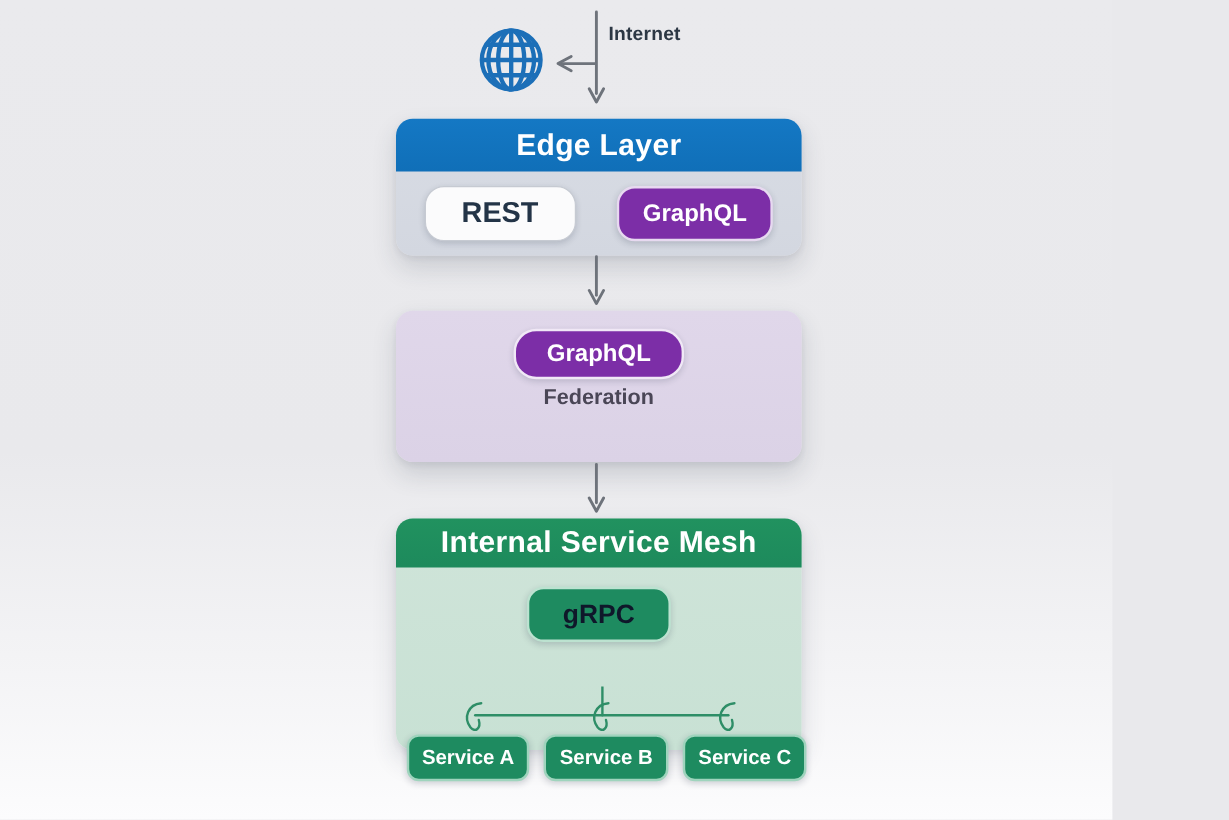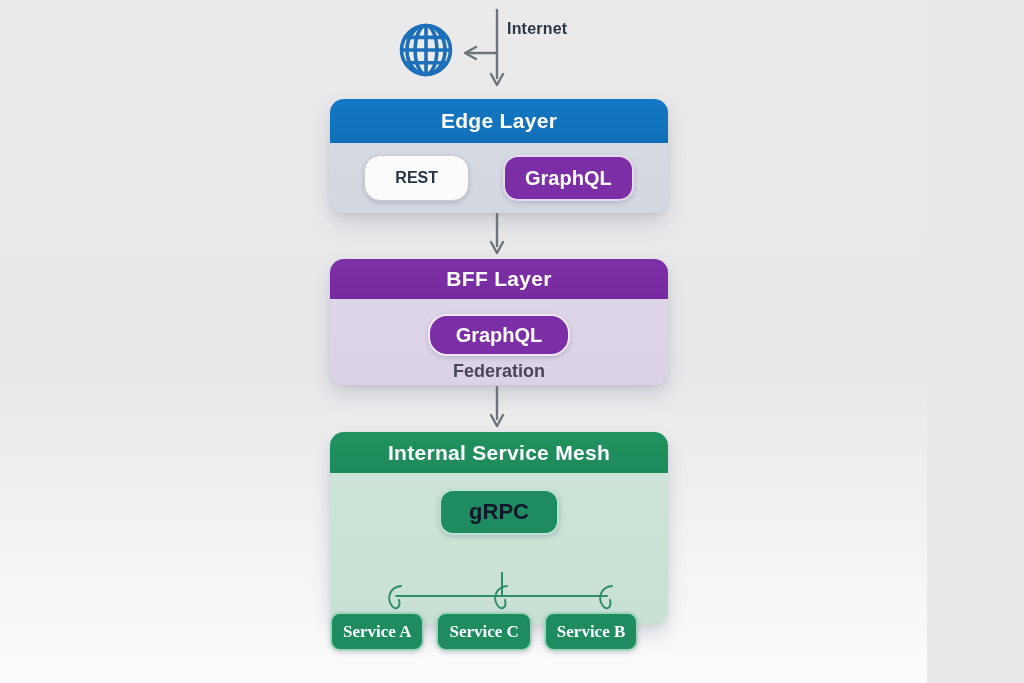--- a/index.html
+++ b/index.html
@@ -48,21 +48,21 @@
     left: 330px;
     width: 338px;
     border-radius: 14px;
     box-shadow: 0 10px 20px rgba(45, 55, 75, 0.16), 0 2px 5px rgba(45,55,75,0.08);
   }
   .layer-header {
     display: flex;
     align-items: center;
     justify-content: center;
     color: #ffffff;
-    font-size: 21px;
+    font-size: 25px;
     font-weight: bold;
     letter-spacing: 0.3px;
     border-radius: 14px 14px 0 0;
   }
   .layer-body { position: relative; }
 
   .edge  { top: 99px;  height: 114px; background: linear-gradient(180deg,#d8dce4,#d3d7e0); }
   .edge .layer-header { height: 44px; background: linear-gradient(180deg,#1478c4,#106fb8); }
   .edge .layer-body {
     height: 70px;
@@ -94,21 +94,21 @@
     white-space: nowrap;
     box-shadow: 0 2px 5px rgba(30,40,60,0.18);
   }
   .pill.light {
     height: 44px;
     padding: 0 30px;
     border-radius: 16px;
     background: #fbfbfc;
     border: 1px solid #c6cad2;
     color: #233447;
-    font-size: 16px;
+    font-size: 24px;
   }
   .pill.purple {
     height: 42px;
     padding: 0 20px;
     border-radius: 15px;
     background: #7c2ea7;
     border: 2px solid #e7d9f0;
     color: #ffffff;
     font-size: 20px;
   }
@@ -147,24 +147,24 @@
     width: 338px; height: 42px;
   }
   .branch-stroke {
     stroke: #2e8e67;
     stroke-width: 2;
     fill: none;
     stroke-linecap: round;
   }
   .services-row {
     position: absolute;
-    left: 0; right: 0; top: 139px;
-    display: flex;
+    left: 13px; right: 0; top: 139px;
+    display: flex;
+    justify-content: center;
     gap: 12px;
-    font-family: Liberation Serif, serif;
   }
   .pill.service {
     height: 35px;
     padding: 0 11px;
     border-radius: 10px;
     background: #1e8b60;
     border: 2px solid #9fd4bd;
     color: #ffffff;
     font-size: 17px;
   }
@@ -217,21 +217,20 @@
   </section>
 
   <svg class="down-arrow a1" viewBox="0 0 20 46">
     <g class="arrow-stroke">
       <line x1="10" y1="2" x2="10" y2="34"></line>
       <polyline points="4,30 10,41 16,30"></polyline>
     </g>
   </svg>
 
   <section class="layer bff">
-    <header class="layer-header">BFF Layer</header>
     <div class="layer-body">
       <span class="pill purple-round">GraphQL</span>
       <span class="bff-subtitle">Federation</span>
     </div>
   </section>
 
   <svg class="down-arrow a2" viewBox="0 0 20 46">
     <g class="arrow-stroke">
       <line x1="10" y1="2" x2="10" y2="34"></line>
       <polyline points="4,30 10,41 16,30"></polyline>
@@ -248,19 +247,19 @@
           <line x1="172" y1="0" x2="172" y2="24"></line>
           <line x1="66" y1="24" x2="277" y2="24"></line>
           <path d="M71,14 C60,15 56,26 62,34 C66,39 71,35 69,28"></path>
           <path d="M177,14 C166,15 162,26 168,34 C172,39 177,35 175,28"></path>
           <path d="M282,14 C271,15 267,26 273,34 C277,39 282,35 280,28"></path>
         </g>
       </svg>
 
       <div class="services-row">
         <span class="pill service">Service A</span>
+        <span class="pill service">Service B</span>
         <span class="pill service">Service C</span>
-        <span class="pill service">Service B</span>
       </div>
     </div>
   </section>
 
 </div>
 
 </body></html>

